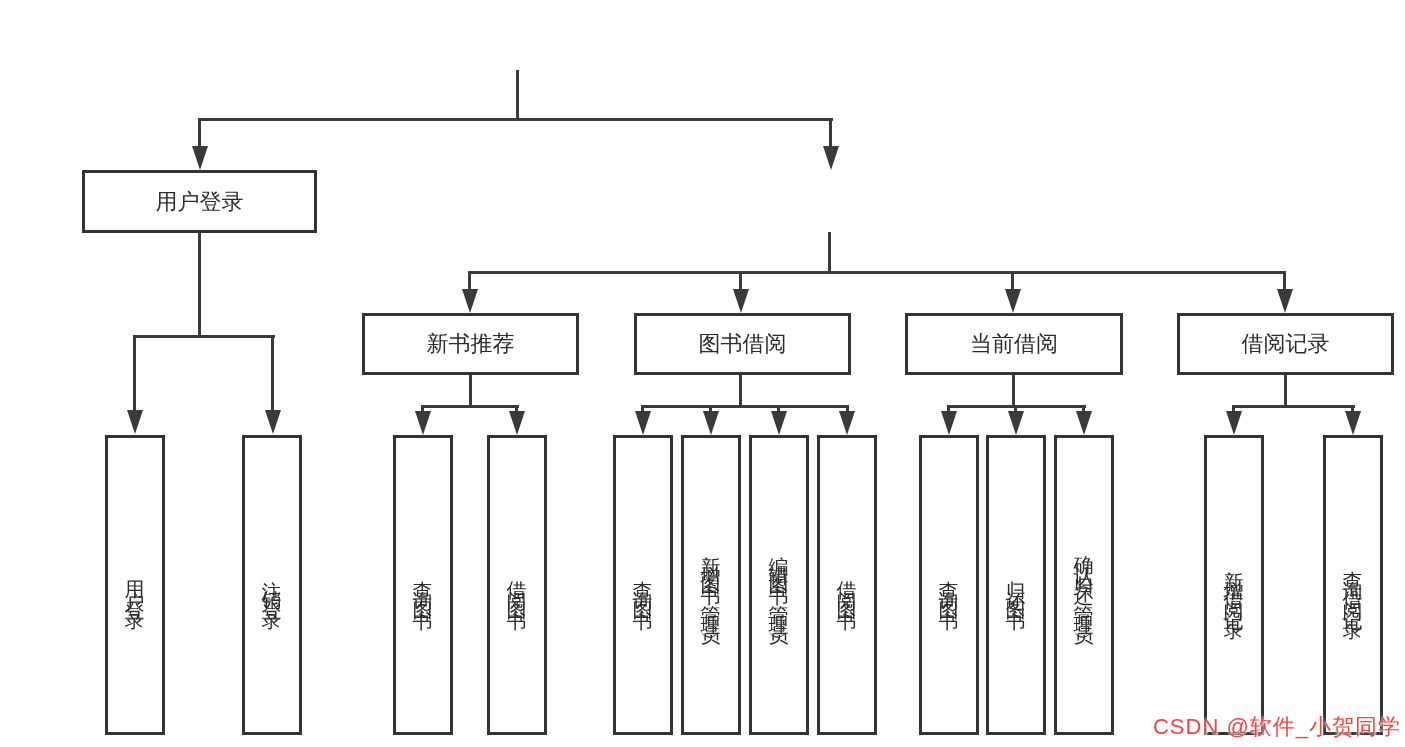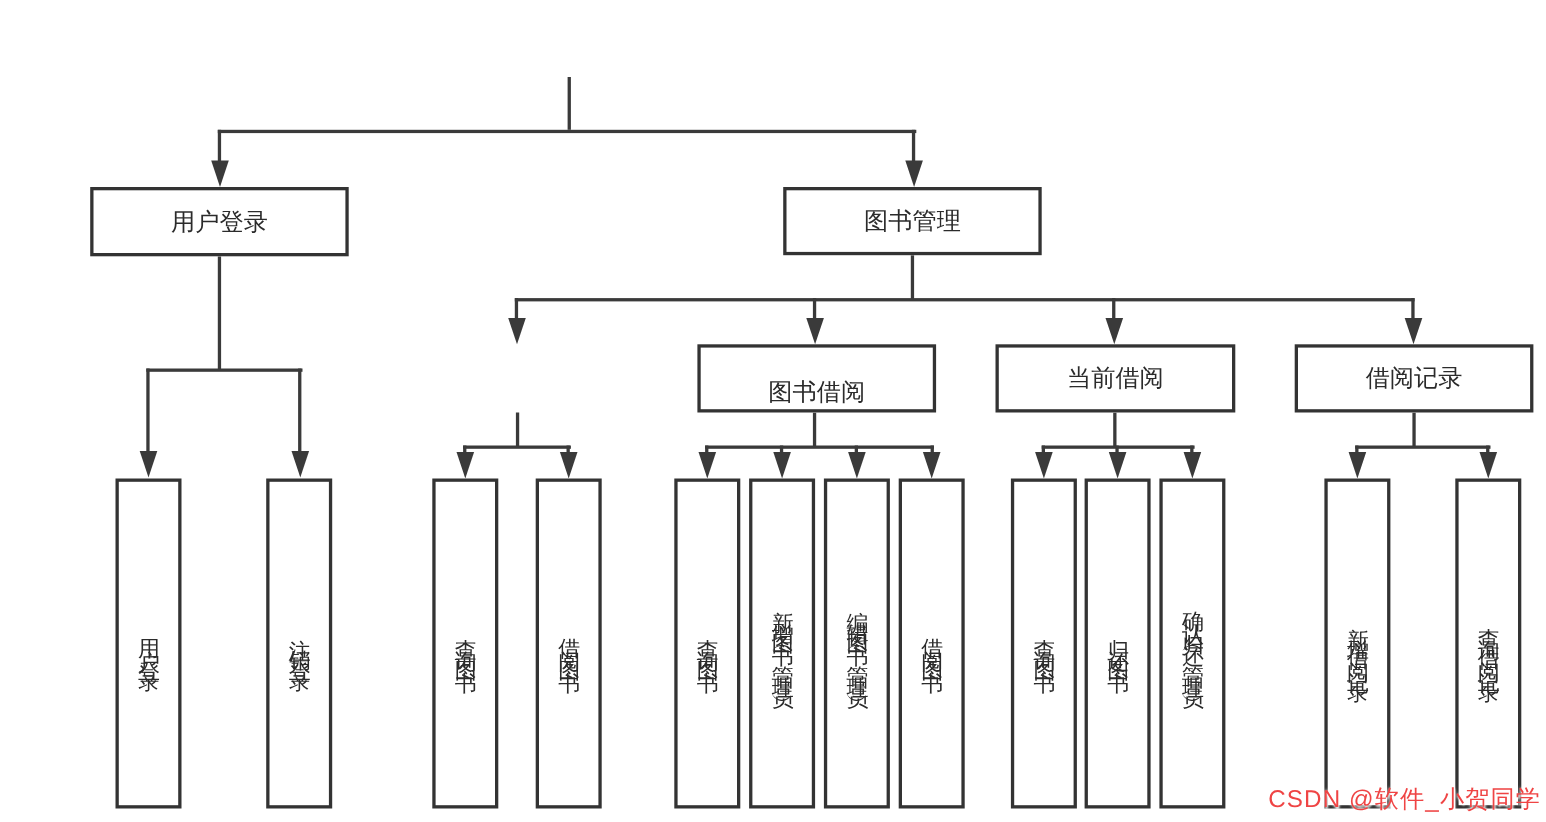--- a/index.html
+++ b/index.html
@@ -68,43 +68,43 @@
   <div class="line" style="left:516px; top:70px; width:3px; height:48px;"></div>
   <div class="line" style="left:198px; top:118px; width:635px; height:3px;"></div>
   <div class="line" style="left:198px; top:118px; width:3px; height:30px;"></div>
   <div class="arrow" style="left:192px; top:146px;"></div>
   <div class="line" style="left:829px; top:118px; width:3px; height:30px;"></div>
   <div class="arrow" style="left:823px; top:146px;"></div>
 
   <div class="box" style="left:82px; top:170px; width:235px; height:63px;">
     <span>用户登录</span>
   </div>
-  <div class="box" style="left:712px; top:170px; width:235px; height:62px;">
-    <span>图书管理</span>
-  </div>
 
   <div class="line" style="left:198px; top:233px; width:3px; height:104px;"></div>
   <div class="line" style="left:133px; top:335px; width:142px; height:3px;"></div>
   <div class="line" style="left:133px; top:335px; width:3px; height:75px;"></div>
   <div class="arrow" style="left:127px; top:410px;"></div>
   <div class="line" style="left:271px; top:335px; width:3px; height:75px;"></div>
   <div class="arrow" style="left:265px; top:410px;"></div>
 
   <div class="line" style="left:828px; top:232px; width:3px; height:41px;"></div>
   <div class="line" style="left:468px; top:271px; width:818px; height:3px;"></div>
   <div class="line" style="left:468px; top:271px; width:3px; height:20px;"></div>
   <div class="arrow" style="left:462px; top:289px;"></div>
   <div class="line" style="left:739px; top:271px; width:3px; height:20px;"></div>
   <div class="arrow" style="left:733px; top:289px;"></div>
   <div class="line" style="left:1011px; top:271px; width:3px; height:20px;"></div>
   <div class="arrow" style="left:1005px; top:289px;"></div>
   <div class="line" style="left:1283px; top:271px; width:3px; height:20px;"></div>
   <div class="arrow" style="left:1277px; top:289px;"></div>
 
-  <div class="box" style="left:634px; top:313px; width:217px; height:62px;align-items:flex-end;">
+  <div class="box" style="left:362px; top:313px; width:217px; height:62px;">
+    <span>新书推荐</span>
+  </div>
+  <div class="box" style="left:634px; top:313px; width:217px; height:62px;">
     <span>图书借阅</span>
   </div>
   <div class="box" style="left:1177px; top:313px; width:217px; height:62px;">
     <span>借阅记录</span>
   </div>
   <div class="box" style="left:905px; top:313px; width:218px; height:62px;">
     <span>当前借阅</span>
   </div>
 
   <div class="line" style="left:469px; top:375px; width:3px; height:32px;"></div>

